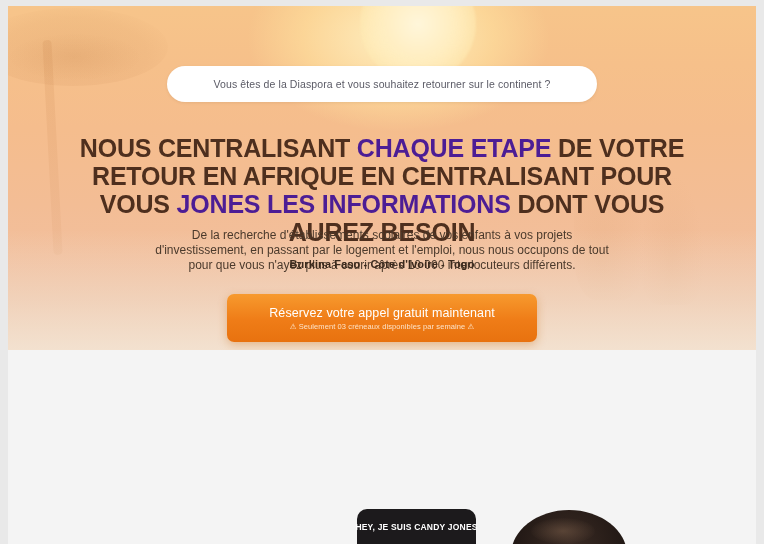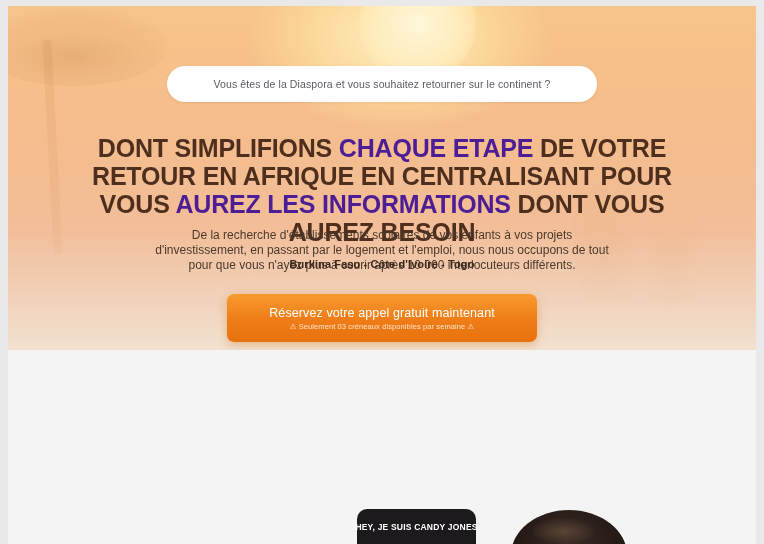--- a/index.html
+++ b/index.html
@@ -283,21 +283,21 @@
     <div class="silhouette tree-left-trunk"></div>
     <div class="silhouette giraffe-a"></div>
     <div class="silhouette giraffe-b"></div>
     <div class="silhouette ground-haze"></div>
   </section>
 
   <div class="pill">
     <span class="pill-text">Vous êtes de la Diaspora et vous souhaitez retourner sur le continent ?</span>
   </div>
 
-  <h1 class="headline"><span>DONT SIMPLIFIONS </span><span class="hl-orange">CHAQUE ETAPE</span><span> DE VOTRE RETOUR EN AFRIQUE EN CENTRALISANT POUR VOUS </span><span class="hl-orange">AUREZ LES INFORMATIONS</span><span> DONT VOUS AUREZ BESOIN</span></h1>
+  <h1 class="headline"><span>NOUS CENTRALISANT </span><span class="hl-orange">CHAQUE ETAPE</span><span> DE VOTRE RETOUR EN AFRIQUE EN CENTRALISANT POUR VOUS </span><span class="hl-orange">JONES LES INFORMATIONS</span><span> DONT VOUS AUREZ BESOIN</span></h1>
 
   <p class="subpara">De la recherche d'établissements scolaires de vos enfants à vos projets d'investissement, en passant par le logement et l'emploi, nous nous occupons de tout pour que vous n'ayez plus à courir après 10 000 interlocuteurs différents.</p>
 
   <div class="countries">Burkina Faso - Côte d'Ivoire - Togo</div>
 
   <button class="cta">
     <span class="cta-label">Réservez votre appel gratuit maintenant</span>
     <span class="cta-sub">⚠ Seulement 03 créneaux disponibles par semaine ⚠</span>
   </button>
 

